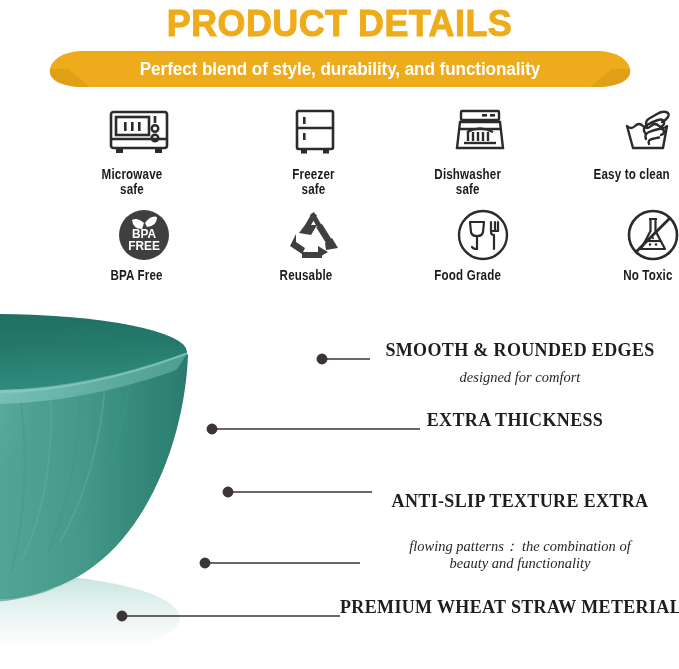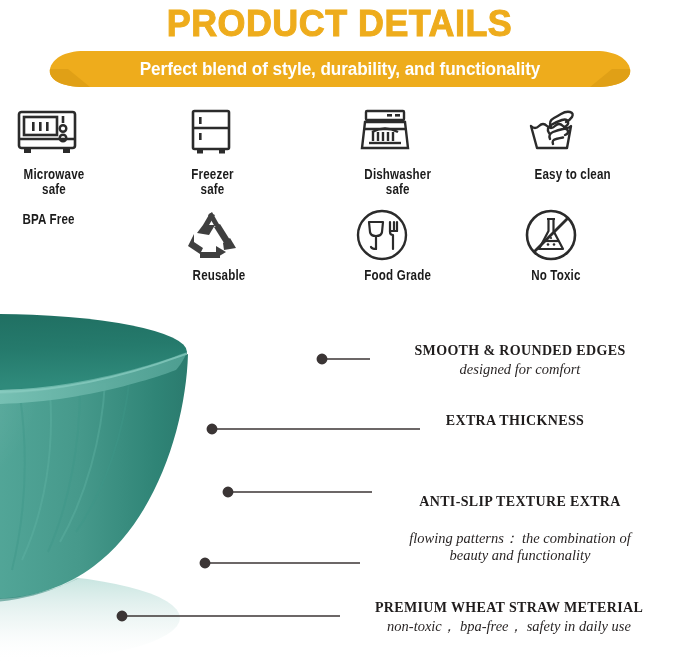--- a/index.html
+++ b/index.html
@@ -71,21 +71,21 @@
   }
   .icon-row {
     display: flex;
     width: 679px;
     height: 103px;
   }
   .icon-cell {
     flex: 1 1 0;
     display: flex;
     flex-direction: column;
-    align-items: flex-start;
+    align-items: flex-end;
     padding-left: 16px;
   }
   .icon-art {
     height: 58px;
     display: flex;
     align-items: center;
     justify-content: center;
   }
   .icon-label {
     margin-top: 5px;
@@ -112,32 +112,32 @@
 
   
   .callout {
     position: absolute;
     text-align: center;
     color: #201d1d;
   }
   .callout .c-title {
     font-family: "Liberation Serif", serif;
     font-weight: bold;
-    font-size: 14px;
+    font-size: 18px;
     letter-spacing: 0.35px;
     line-height: 19px;
     white-space: nowrap;
   }
   .callout .c-sub {
     font-family: "Liberation Serif", serif;
     font-style: italic;
     font-size: 14.5px;
     line-height: 17px;
     color: #2a2626;
-    margin-top: 1px;
+    margin-top: 9px;
   }
   .leader {
     position: absolute;
     pointer-events: none;
   }
 </style>
 </head>
 <body>
 
 <div id="page">
@@ -238,20 +238,31 @@
             </g>
           </svg>
         </div>
         <div class="icon-label">Easy to clean</div>
       </div>
     </div>
 
     <div class="icon-row row2">
 
       <div class="icon-cell">
+        <div class="icon-art">
+          <svg width="52" height="52" viewBox="0 0 52 52">
+            <circle cx="26" cy="26" r="25" fill="#3f3f3f"></circle>
+            <g fill="#ffffff">
+              <path d="M26,14 q-7,-6 -12,-3 q1,9 10,9 Z"></path>
+              <path d="M27,14 q6,-8 12,-6 q0,9 -10,10 Z"></path>
+              <text x="26" y="29" text-anchor="middle" font-family="Liberation Sans, sans-serif" font-weight="bold" font-size="12.5" transform="scale(0.95,1)" style="transform-origin:26px 29px">BPA</text>
+              <text x="26" y="41" text-anchor="middle" font-family="Liberation Sans, sans-serif" font-weight="bold" font-size="12.5" transform="scale(0.95,1)" style="transform-origin:26px 41px">FREE</text>
+            </g>
+          </svg>
+        </div>
         <div class="icon-label">BPA Free</div>
       </div>
 
       <div class="icon-cell">
         <div class="icon-art">
           <svg width="52" height="50" viewBox="0 0 52 50">
             <g fill="#3f3f3f">
               <path d="M26,2 L34,16 L28.5,16 L22,5 Z"></path>
               <path d="M24,3 L17,15 L23,15 L29,5 Z"></path>
               <path d="M17,15 L29,15 L23,25 L11,23 Z"></path>
@@ -416,16 +427,15 @@
 
   <div class="callout" style="left:370px; top:474px; width:300px; white-space:pre-line;">
     <div class="c-title">ANTI-SLIP TEXTURE EXTRA</div>
     <div class="c-sub">flowing patterns： the combination of
 beauty and functionality</div>
   </div>
 
 
   <div class="callout" style="left:340px; top:598px; width:338px;">
     <div class="c-title">PREMIUM WHEAT STRAW METERIAL</div>
-    <div class="c-sub">non-toxic， bpa-free， safety in daily use</div>
   </div>
 
 </div>
 
 </body></html>

